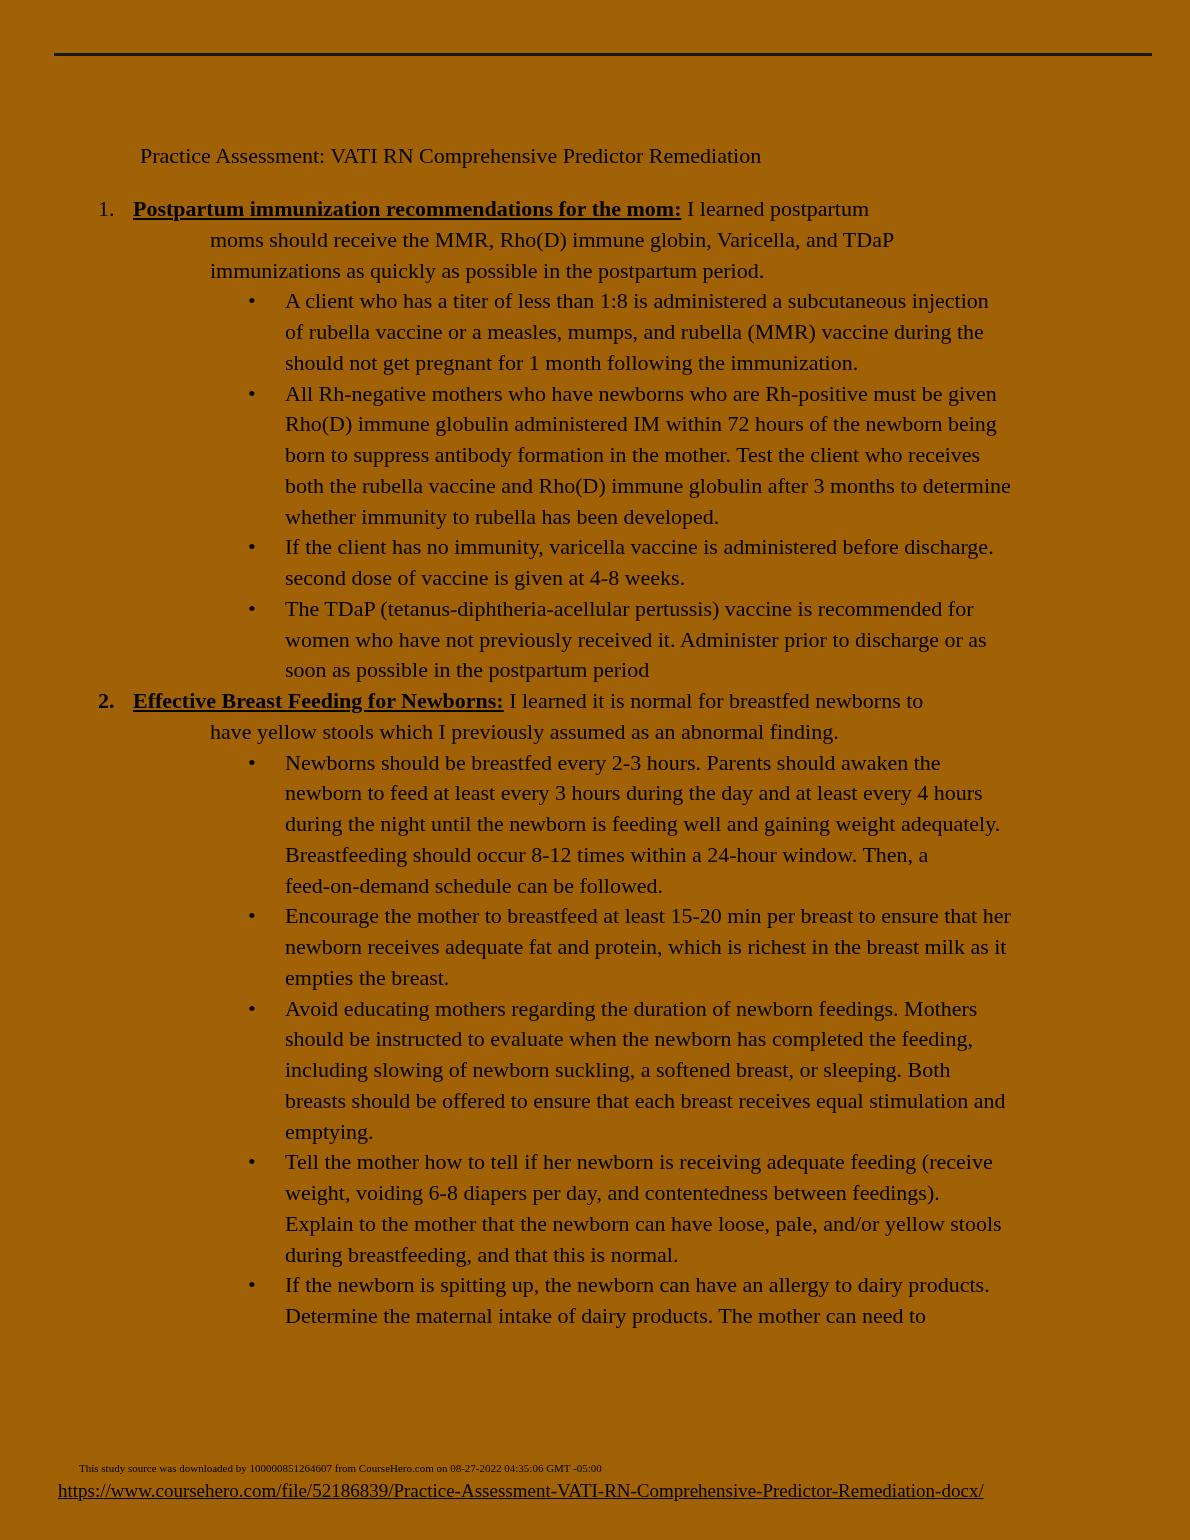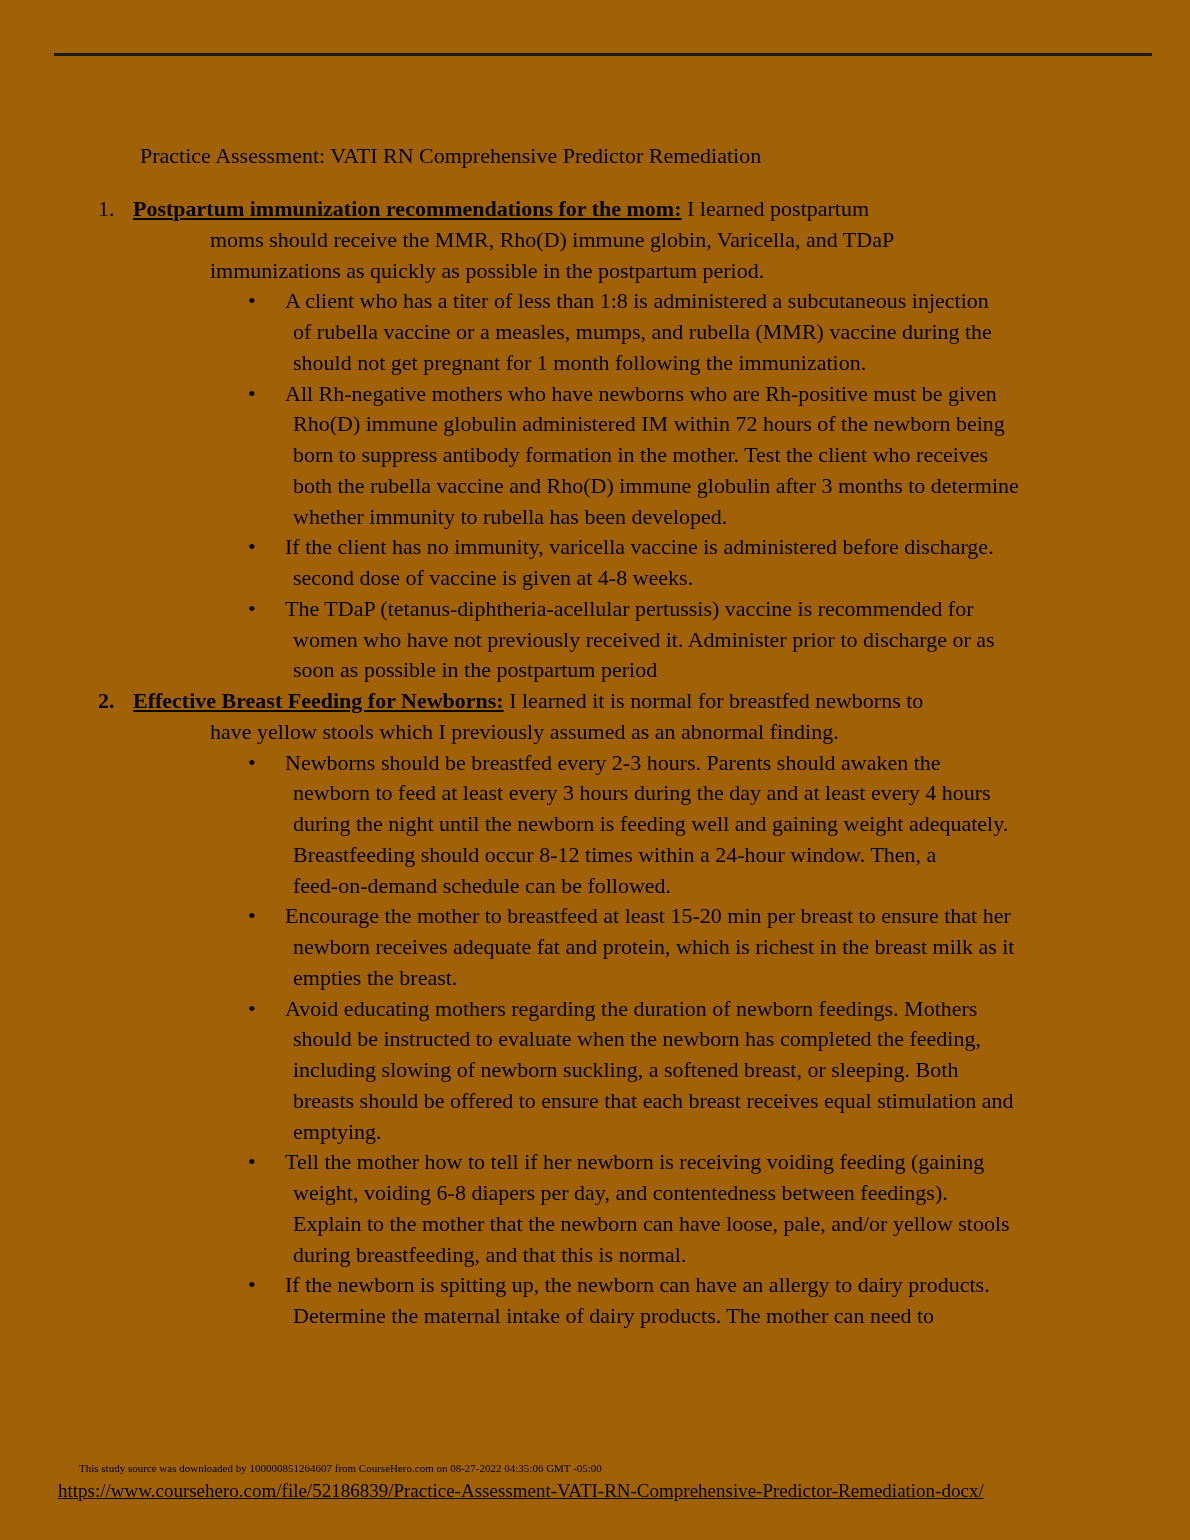--- a/index.html
+++ b/index.html
@@ -37,21 +37,21 @@
     height: 30.76px;
     line-height: 30.76px;
     white-space: pre;
   }
   .item-first { padding-left: 98px; }
   .item-cont  { padding-left: 210px; }
   .item-number { display: inline-block; width: 35px; }
   .item-number.bold { font-weight: bold; }
   .item-heading { font-weight: bold; text-decoration: underline; }
   .bullet-first { padding-left: 248px; }
-  .bullet-cont  { padding-left: 285px; margin-left: 8px; }
+  .bullet-cont  { padding-left: 285px; }
   .bullet-marker { display: inline-block; width: 37px; }
   .footer-note {
     position: absolute;
     left: 79px; top: 1458px;
     font-size: 11px; line-height: 20px;
     white-space: pre;
   }
   .source-url {
     position: absolute;
     left: 58px; top: 1481px;
@@ -91,21 +91,21 @@
       <div class="line bullet-cont"><span class="bullet-text">Breastfeeding should occur 8-12 times within a 24-hour window. Then, a</span></div>
       <div class="line bullet-cont"><span class="bullet-text">feed-on-demand schedule can be followed.</span></div>
       <div class="line bullet-first"><span class="bullet-marker">•</span><span class="bullet-text">Encourage the mother to breastfeed at least 15-20 min per breast to ensure that her</span></div>
       <div class="line bullet-cont"><span class="bullet-text">newborn receives adequate fat and protein, which is richest in the breast milk as it</span></div>
       <div class="line bullet-cont"><span class="bullet-text">empties the breast.</span></div>
       <div class="line bullet-first"><span class="bullet-marker">•</span><span class="bullet-text">Avoid educating mothers regarding the duration of newborn feedings. Mothers</span></div>
       <div class="line bullet-cont"><span class="bullet-text">should be instructed to evaluate when the newborn has completed the feeding,</span></div>
       <div class="line bullet-cont"><span class="bullet-text">including slowing of newborn suckling, a softened breast, or sleeping. Both</span></div>
       <div class="line bullet-cont"><span class="bullet-text">breasts should be offered to ensure that each breast receives equal stimulation and</span></div>
       <div class="line bullet-cont"><span class="bullet-text">emptying.</span></div>
-      <div class="line bullet-first"><span class="bullet-marker">•</span><span class="bullet-text">Tell the mother how to tell if her newborn is receiving voiding feeding (gaining</span></div>
+      <div class="line bullet-first"><span class="bullet-marker">•</span><span class="bullet-text">Tell the mother how to tell if her newborn is receiving adequate feeding (receive</span></div>
       <div class="line bullet-cont"><span class="bullet-text">weight, voiding 6-8 diapers per day, and contentedness between feedings).</span></div>
       <div class="line bullet-cont"><span class="bullet-text">Explain to the mother that the newborn can have loose, pale, and/or yellow stools</span></div>
       <div class="line bullet-cont"><span class="bullet-text">during breastfeeding, and that this is normal.</span></div>
       <div class="line bullet-first"><span class="bullet-marker">•</span><span class="bullet-text">If the newborn is spitting up, the newborn can have an allergy to dairy products.</span></div>
       <div class="line bullet-cont"><span class="bullet-text">Determine the maternal intake of dairy products. The mother can need to</span></div>
     </div>
   <div class="footer-note">This study source was downloaded by 100000851264607 from CourseHero.com on 08-27-2022 04:35:06 GMT -05:00</div>
   <div class="source-url">https://www.coursehero.com/file/52186839/Practice-Assessment-VATI-RN-Comprehensive-Predictor-Remediation-docx/</div>
 </div>
 

